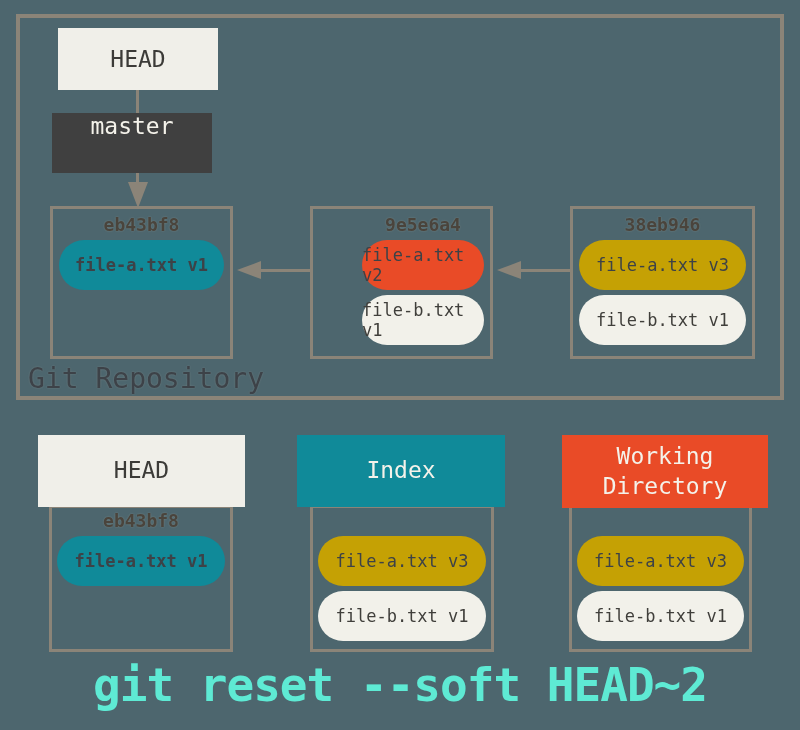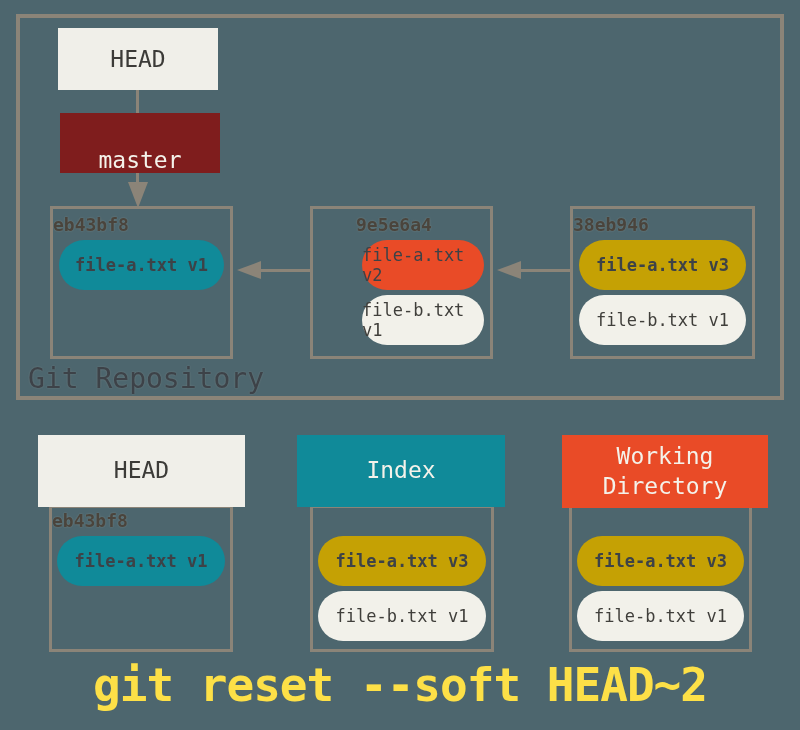--- a/index.html
+++ b/index.html
@@ -23,54 +23,54 @@
     text-shadow:0 0 2px rgba(210,205,190,0.25);
     letter-spacing:0px;white-space:nowrap;
   }
   .head-box{
     position:absolute;left:38px;top:10px;width:160px;height:62px;
     background:#f0efe9;color:#3c3b38;
     display:flex;align-items:center;justify-content:center;
     font-size:23px;
   }
   .branch-box{
-    position:absolute;left:40px;top:95px;width:160px;height:60px;
-    background:#7f1d1d;color:#f4f2ea;
-    display:flex;align-items:flex-end;justify-content:center;
+    position:absolute;left:32px;top:95px;width:160px;height:60px;
+    background:#404040;color:#f4f2ea;
+    display:flex;align-items:flex-start;justify-content:center;
     font-size:23px;
   }
   .vline{position:absolute;width:3px;background:#8b8478;}
   .vline.l1{left:116px;top:72px;height:23px;}
   .vline.l2{left:116px;top:155px;height:14px;}
   .arrow-down{
     position:absolute;left:108px;top:164px;width:0;height:0;
     border-left:10px solid transparent;border-right:10px solid transparent;
     border-top:26px solid #8b8478;
   }
   .commit{
     position:absolute;top:188px;width:183px;height:153px;
     border:3px solid #8b8478;box-sizing:border-box;
   }
   .commit.c1{left:30px;}
   .commit.c2{left:290px;padding-left:43px;}
   .commit.c3{left:550px;width:185px;}
   .hash{
-    text-align:left;margin-top:5px;
+    text-align:center;margin-top:5px;
     font-size:18px;font-weight:bold;color:#4a443c;
     text-shadow:0 0 2px rgba(210,205,190,0.3);
   }
   .pill{
     height:50px;margin:5px 6px 0 6px;border-radius:25px;
     display:flex;align-items:center;justify-content:center;
     font-size:17px;color:#3d4247;
   }
   .commit .pill:first-of-type{margin-top:8px;}
   .pill.teal{background:#108a99;font-weight:bold;}
   .pill.red{background:#e94b27;}
-  .pill.gold{background:#c5a104;font-weight:bold;}
+  .pill.gold{background:#c5a104;}
   .pill.cream{background:#f2f1ea;color:#403f3b;}
   .harrow-line{position:absolute;top:251px;height:3px;background:#8b8478;}
   .harrow-line.a{left:239px;width:51px;}
   .harrow-line.b{left:499px;width:51px;}
   .arrow-left{
     position:absolute;top:243px;width:0;height:0;
     border-top:9px solid transparent;border-bottom:9px solid transparent;
     border-right:24px solid #8b8478;
   }
   .arrow-left.a{left:217px;}
@@ -94,21 +94,21 @@
     text-align:center;font-size:23px;line-height:1.3;
   }
   .area-header.h1{left:38px;width:207px;background:#f0efe9;color:#3c3b38;}
   .area-header.h2{left:297px;width:208px;background:#108a99;color:#f4f2ea;}
   .area-header.h3{left:562px;width:206px;height:73px;background:#e94b27;color:#f4f2ea;
     padding:0 46px;box-sizing:border-box;}
   
   .caption{
     position:absolute;left:0;top:658px;width:100%;
     text-align:center;
-    font-size:46px;font-weight:bold;color:#fde047;
+    font-size:46px;font-weight:bold;color:#5eead4;
     white-space:nowrap;letter-spacing:-1px;
   }
 </style>
 </head>
 <body>
 
 <div class="stage">
 
   <section class="repo-box">
 

